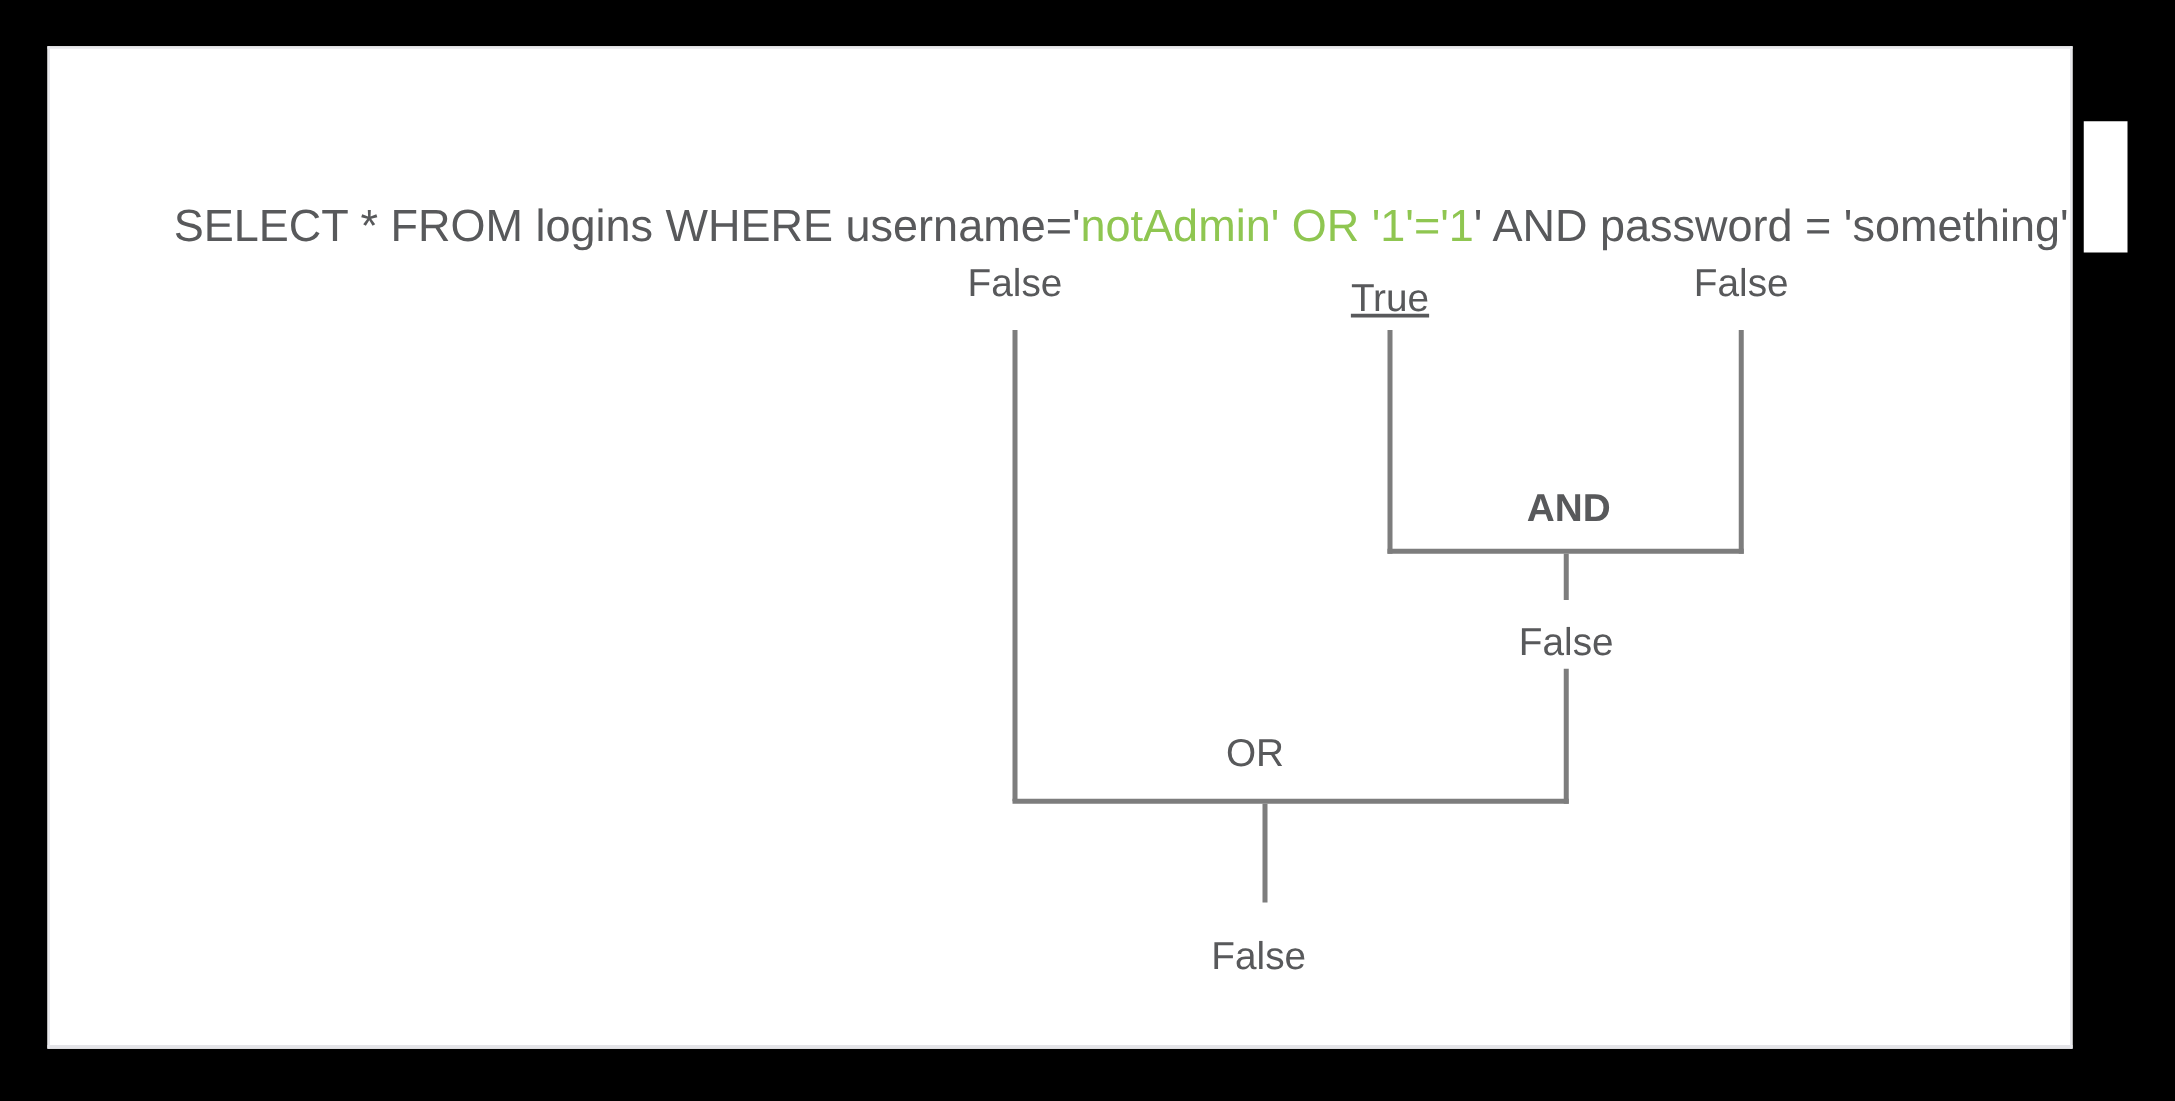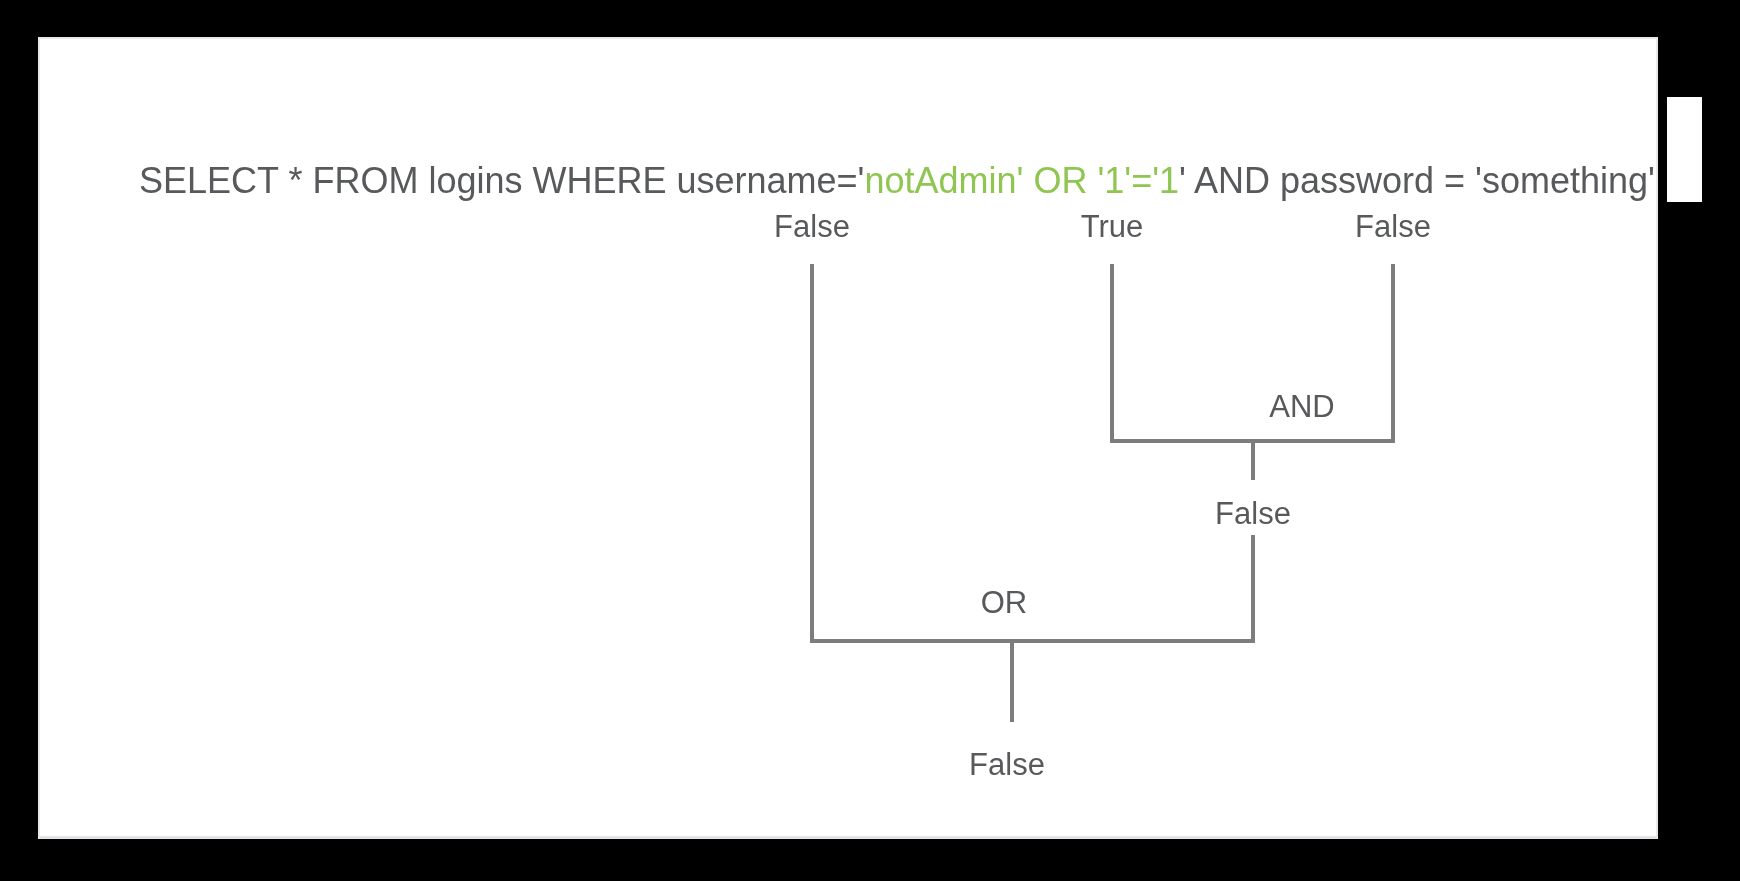--- a/index.html
+++ b/index.html
@@ -67,28 +67,28 @@
 
 <div class="stage">
 
   <div class="card">
 
     <div class="sql-line">
       <span>SELECT * FROM logins WHERE username='</span><span class="sql-injected">notAdmin' OR '1'='1</span><span>' AND password = 'something'</span>
     </div>
 
     <div class="tree-label" style="left:772px; top:188px;">False</div>
-    <div class="tree-label" style="left:1072px; top:188px;">True</div>
+    <div class="tree-label" style="left:1072px; top:200px;text-decoration:underline;">True</div>
     <div class="tree-label" style="left:1353px; top:188px;">False</div>
 
     <div class="tline vline" style="left:770px; top:225px; height:377px;"></div>
     <div class="tline vline" style="left:1070px; top:225px; height:179px;"></div>
     <div class="tline vline" style="left:1351px; top:225px; height:179px;"></div>
 
-    <div class="tree-label" style="left:1262px; top:368px;">AND</div>
+    <div class="tree-label" style="left:1215px; top:368px;font-weight:bold;">AND</div>
     <div class="tline hline" style="left:1070px; top:400px; width:285px;"></div>
     <div class="tline vline" style="left:1211px; top:404px; height:37px;"></div>
     <div class="tree-label" style="left:1213px; top:475px;">False</div>
     <div class="tline vline" style="left:1211px; top:496px; height:108px;"></div>
 
     <div class="tree-label" style="left:964px; top:564px;text-align:center;">OR</div>
     <div class="tline hline" style="left:770px; top:600px; width:445px;"></div>
     <div class="tline vline" style="left:970px; top:604px; height:79px;"></div>
     <div class="tree-label" style="left:967px; top:726px;">False</div>
 

